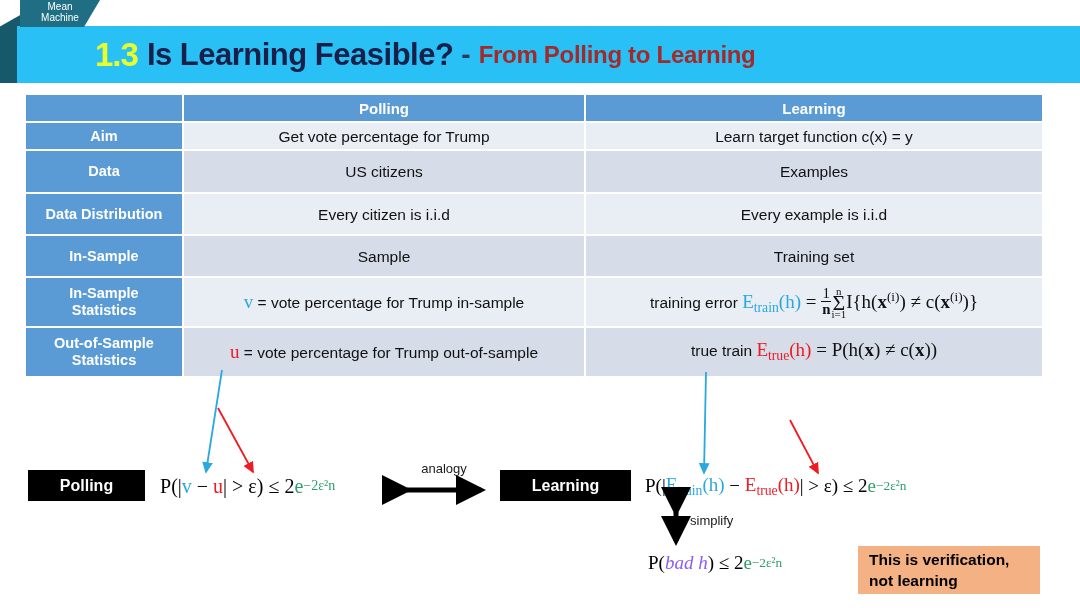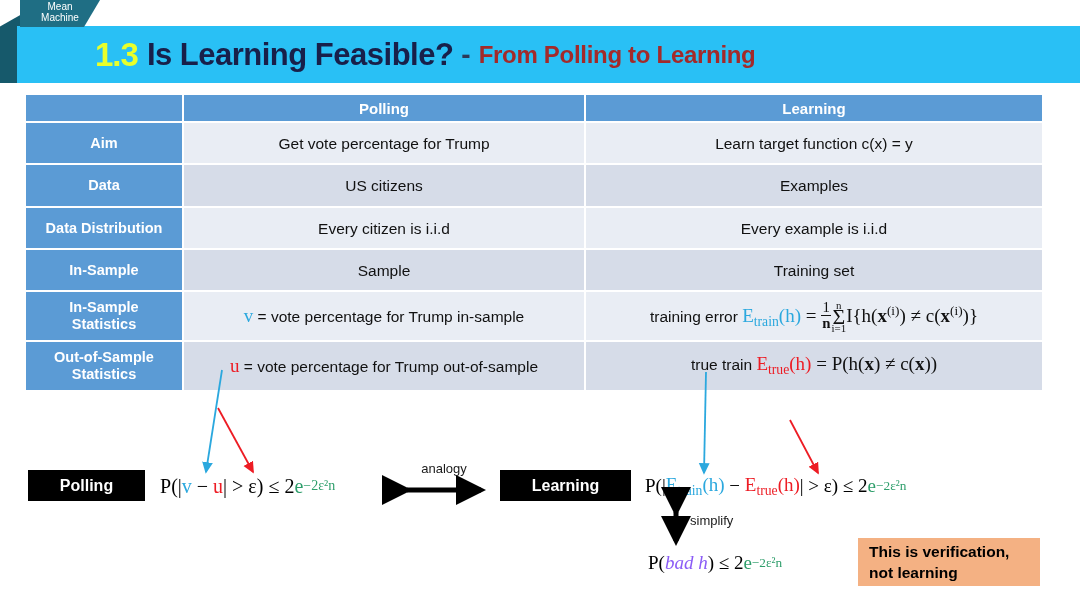--- a/index.html
+++ b/index.html
@@ -150,21 +150,21 @@
   .cell {
     font-size: 15.5px;
     text-align: center;
     line-height: 21px;
     color: #111111;
   }
   .shade-a { background: #D6DCE8; }
   .shade-b { background: #E9EDF4; }
 
   .r-label  { height: 47px; }
-  .r-aim    { height: 40px; }
+  .r-aim    { height: 26px; }
   .r-data   { height: 41px; }
   .r-dist   { height: 40px; }
   .r-insamp { height: 40px; }
   .r-stat1  { height: 48px; }
   .r-stat2  { height: 48px; margin-left: 11px; }
   .mth-lg { font-family: "Liberation Serif", serif; font-size: 19px; }
   .sub { font-size: 0.72em; vertical-align: -0.28em; }
   .sup { font-size: 0.7em; vertical-align: 0.5em; }
   .cy { color: #2BA8DE; }
   .rd { color: #ED1C24; }
@@ -288,21 +288,21 @@
     font-size: 15.5px;
     font-weight: bold;
     display: flex;
     align-items: center;
     padding-left: 11px;
     box-sizing: border-box;
   }
   #callout-orange {
     position: absolute;
     left: 858px;
-    top: 88px;
+    top: 96px;
     width: 182px;
     height: 48px;
     background: #F4B183;
     color: #000000;
     font-size: 15.5px;
     font-weight: bold;
     line-height: 21px;
     display: flex;
     align-items: center;
     padding-left: 11px;

